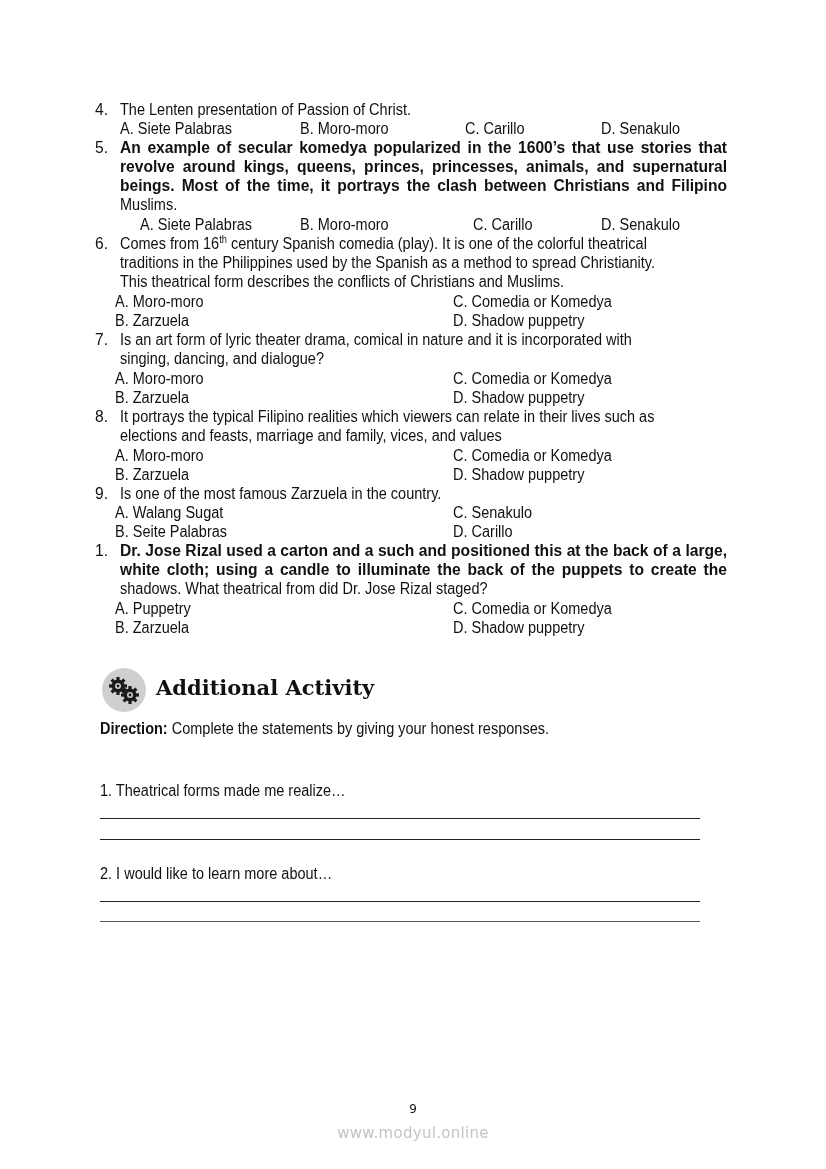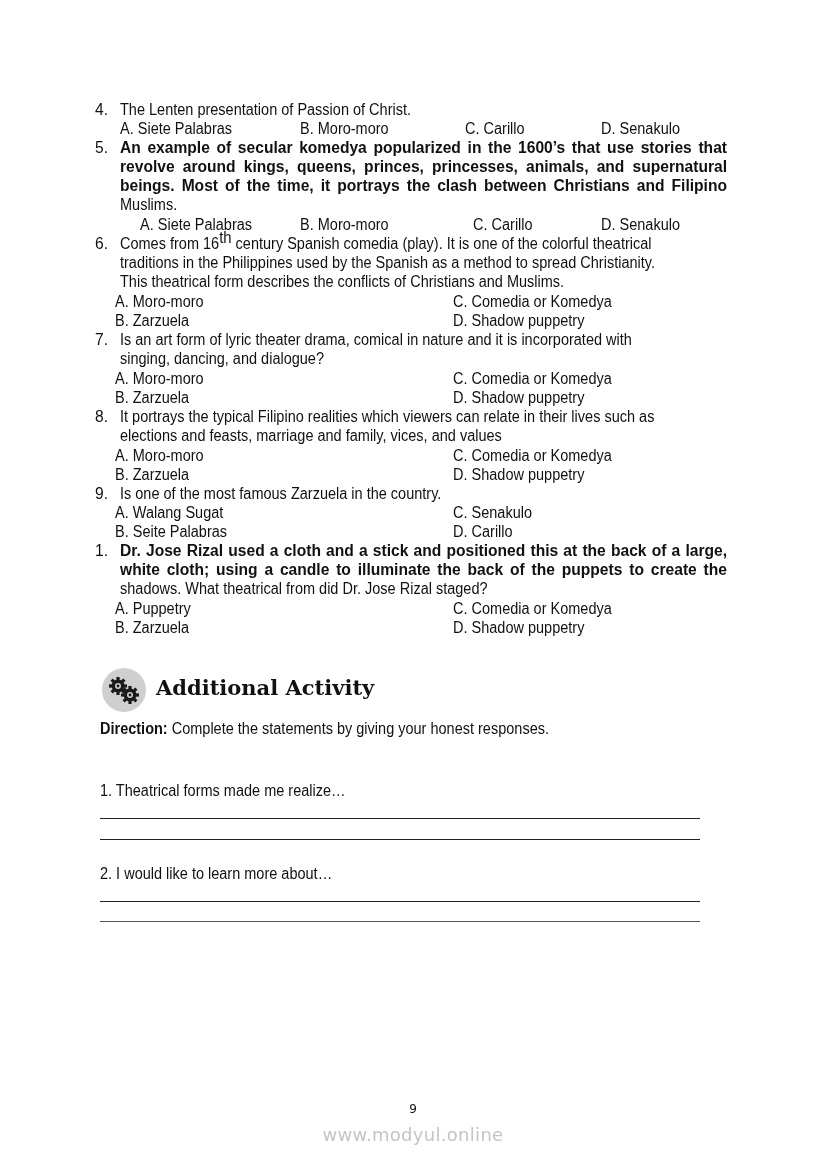--- a/index.html
+++ b/index.html
@@ -4,30 +4,30 @@
 <style>
   html, body { margin: 0; padding: 0; background: #ffffff; }
   body { width: 826px; height: 1169px; position: relative; overflow: hidden;
          font-family: "Liberation Sans", sans-serif; color: #111; }
   .page { position: absolute; left: 0; top: 0; width: 826px; height: 1169px; }
   .ln { position: absolute; font-size: 15.6px; line-height: 19px; white-space: nowrap;
         transform-origin: left top; }
   .cond { transform: scaleX(0.93); }
   .just { white-space: normal; text-align: justify; text-align-last: justify; font-weight: bold; }
   .num { position: absolute; font-size: 15.6px; line-height: 19px; }
-  sup { font-size: 16px; line-height: 0; vertical-align: 6px; }
+  sup { font-size: 10px; line-height: 0; vertical-align: 6px; }
   .heading-icon { position: absolute; left: 102px; top: 668px; width: 44px; height: 44px;
                   border-radius: 50%; background: #cfcfcf; }
   .heading-title { position: absolute; left: 156px; top: 675px; font-family: "DejaVu Serif", serif;
                    font-weight: bold; font-size: 21px; line-height: 26px; color: #111; }
   .rule { position: absolute; left: 100px; width: 600px; height: 0; border-top: 1.3px solid #222; }
   .pagenum { position: absolute; left: 0; width: 826px; top: 1102px; text-align: center;
              font-family: "DejaVu Sans", sans-serif; font-size: 12px; color: #111; }
   .watermark { position: absolute; left: 0; width: 826px; top: 1124px; text-align: center;
-               font-family: "DejaVu Sans", sans-serif; font-size: 18px; color: #c4c4c4; letter-spacing: 0.3px; }
+               font-family: "DejaVu Sans", sans-serif; font-size: 15px; color: #c4c4c4; letter-spacing: 0.3px; }
 </style>
 </head>
 <body>
 
 <div class="page">
 
   <div>
     <span class="num" style="left:95px;top:100px;">4.</span>
     <span class="ln cond" style="left:120px;top:100px;">The Lenten presentation of Passion of Christ.</span>
     <span class="ln cond" style="left:120px;top:119px;">A.  Siete Palabras</span>
@@ -83,21 +83,21 @@
     <span class="num" style="left:95px;top:484px;">9.</span>
     <span class="ln cond" style="left:120px;top:484px;">Is one of the most famous Zarzuela in the country.</span>
     <span class="ln cond" style="left:115px;top:503px;">A.  Walang Sugat</span>
     <span class="ln cond" style="left:453px;top:503px;">C.  Senakulo</span>
     <span class="ln cond" style="left:115px;top:522px;">B.  Seite Palabras</span>
     <span class="ln cond" style="left:453px;top:522px;">D.  Carillo</span>
   </div>
 
   <div>
     <span class="num" style="left:95px;top:541px;">1.</span>
-    <div class="ln just" style="left:120px;top:541px;width:607px;">Dr. Jose Rizal used a cloth and a stick and positioned this at the back of a large,</div>
+    <div class="ln just" style="left:120px;top:541px;width:607px;">Dr. Jose Rizal used a carton and a such and positioned this at the back of a large,</div>
     <div class="ln just" style="left:120px;top:560px;width:607px;">white cloth; using a candle to illuminate the back of the puppets to create the</div>
     <span class="ln cond" style="left:120px;top:579px;">shadows. What theatrical from did Dr. Jose Rizal staged?</span>
     <span class="ln cond" style="left:115px;top:599px;">A.  Puppetry</span>
     <span class="ln cond" style="left:453px;top:599px;">C.  Comedia or Komedya</span>
     <span class="ln cond" style="left:115px;top:618px;">B.  Zarzuela</span>
     <span class="ln cond" style="left:453px;top:618px;">D.  Shadow puppetry</span>
   </div>
 
   <div class="heading-icon">
     <svg width="44" height="44" viewBox="0 0 44 44">

